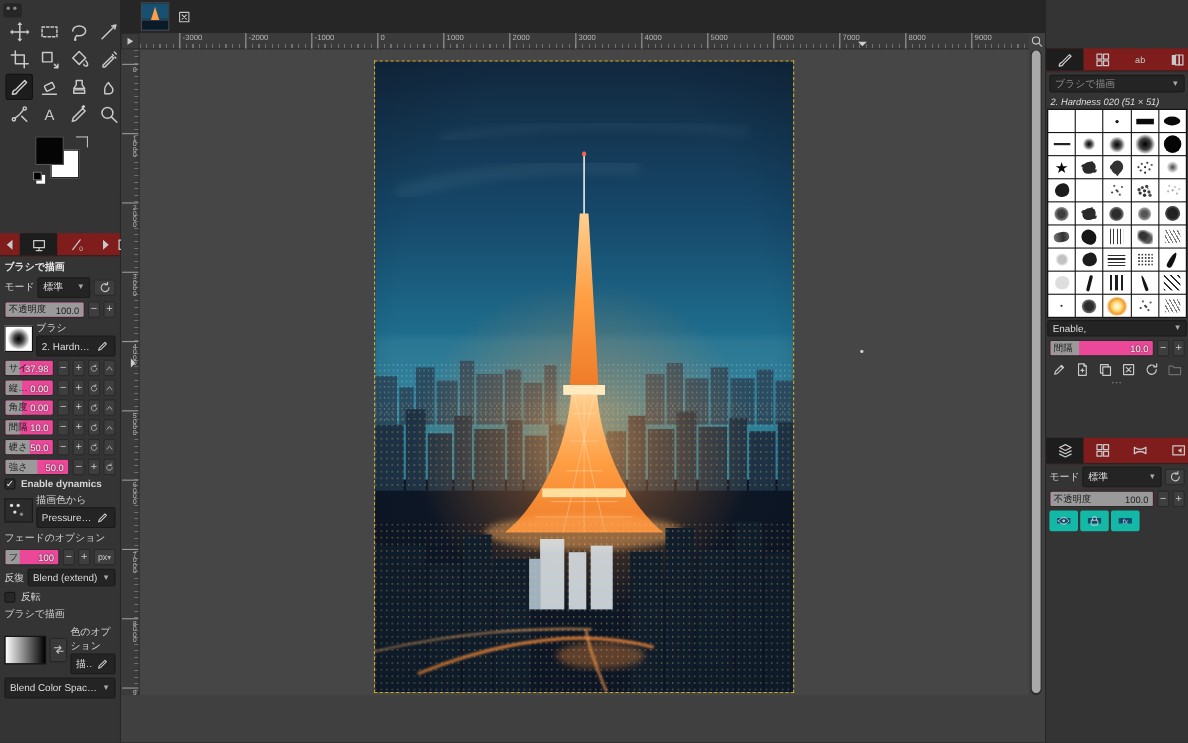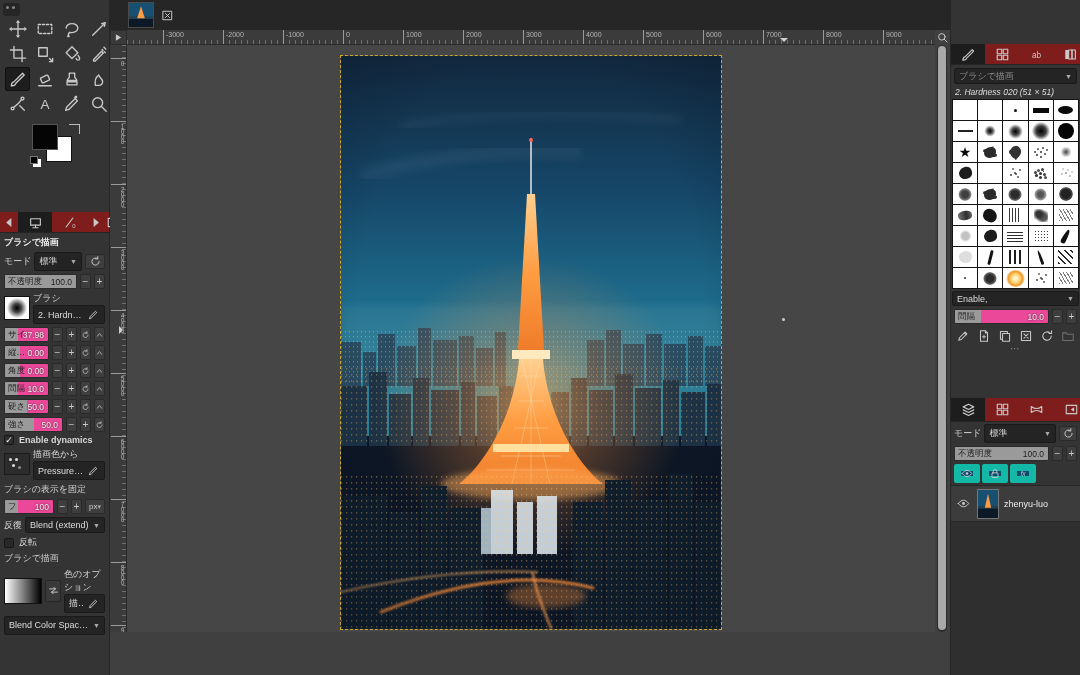--- a/index.html
+++ b/index.html
@@ -457,21 +457,21 @@
               <span class="grow">Pressure Opacity</span>
               <span>
                   <svg class="ic" width="13" height="13" viewBox="0 0 20 20">
                     <path d="M4 16l1-3 8-8 2 2-8 8z"></path>
                   </svg>
                 </span>
             </div>
           </div>
         </div>
 
-        <div class="sechead">ブラシの表示を固定</div>
+        <div class="sechead">フェードのオプション</div>
 
         <div class="rowflex">
           <div class="slider">
             <div class="fillb" id="fadeFill" style="width: 28%;"></div>
             <span class="slab">フ</span>
             <span class="sval">100</span>
           </div>
           <div class="sbtn">−</div>
           <div class="sbtn">+</div>
           <div class="sbtn" style="width:20px;font-size:8px">
@@ -912,34 +912,15 @@
             <path d="M7 9V6.5a3 3 0 016 0V9"></path>
           </svg>
         </div>
       <div class="lockbtn">
           <svg class="ic" width="13" height="13" viewBox="0 0 20 20">
             <text x="10" y="14.5" class="f" font-size="11" font-style="italic" text-anchor="middle">fx</text>
           </svg>
         </div>
     </div>
 
-    <div class="layerlist">
-      <div class="layerrow">
-        <div class="eyec">
-            <svg class="ic" width="13" height="13" viewBox="0 0 20 20">
-              <path d="M2 10c2.5-3.3 5.2-5 8-5s5.5 1.7 8 5c-2.5 3.3-5.2 5-8 5s-5.5-1.7-8-5z"></path>
-              <circle class="f" cx="10" cy="10" r="2.2"></circle>
-            </svg>
-          </div>
-        <div class="lthumb">
-          <svg viewBox="0 0 22 30" preserveAspectRatio="none">
-              <rect width="22" height="30" fill="#175071"></rect>
-              <rect y="18" width="22" height="12" fill="#0c1a28"></rect>
-              <rect y="17" width="22" height="3" fill="#23404f"></rect>
-              <polygon points="11,4 14.5,19 7.5,19" fill="#ff9c45"></polygon>
-            </svg>
-        </div>
-        <span class="lname">zhenyu-luo</span>
-      </div>
-    </div>
 
   </div>
 </div>
 
 </body></html>

